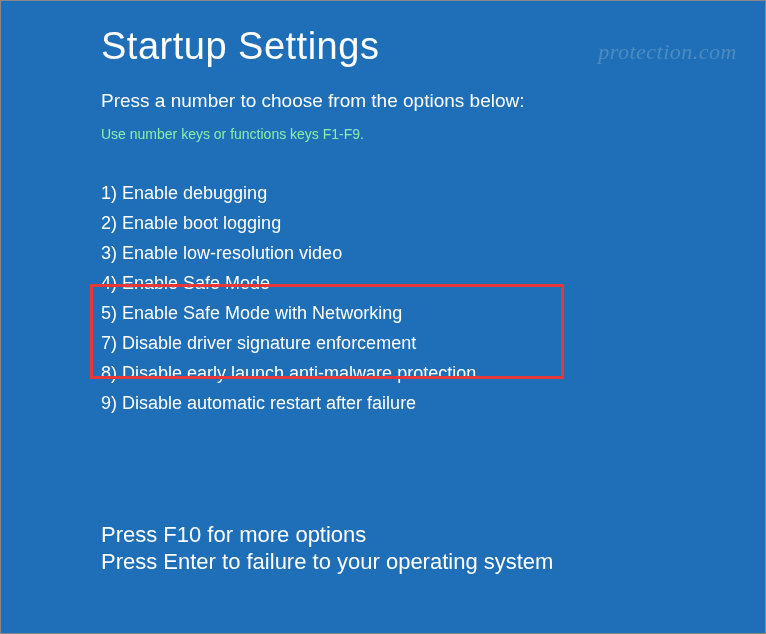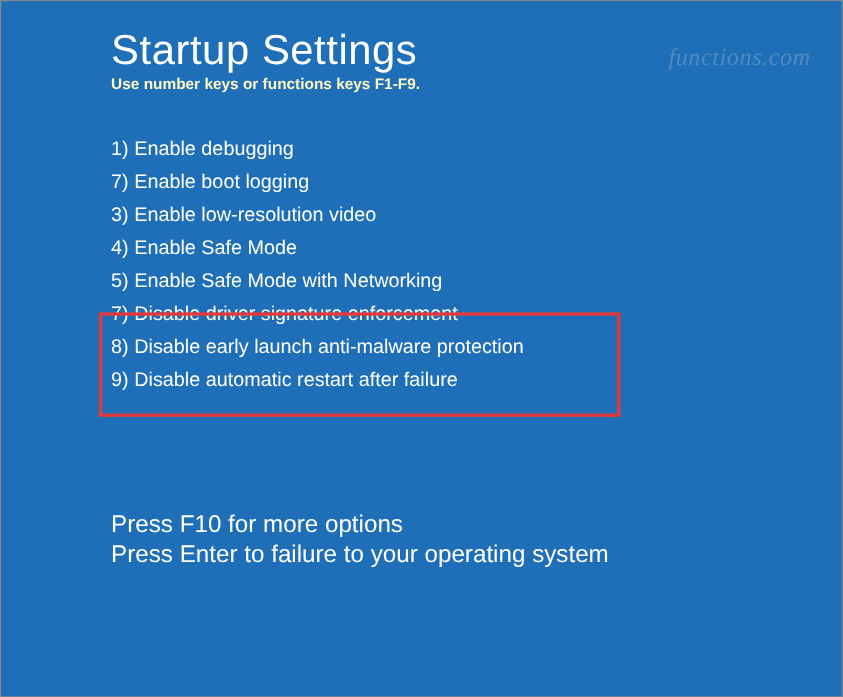--- a/index.html
+++ b/index.html
@@ -15,32 +15,33 @@
       color: #ffffff;
       position: relative;
       border: 1px solid #888;
     }
     .container {
       padding: 24px 100px 0 100px;
     }
     .title {
       font-size: 38px;
       font-weight: 300;
+      margin-bottom: 22px;
       letter-spacing: 0.5px;
     }
     .subtitle {
       font-size: 19px;
       font-weight: 400;
       margin-bottom: 14px;
     }
     .hint {
       font-size: 14px;
-      font-weight: 700;
+      font-weight: 400;
       margin-bottom: 36px;
-      color: #fef9c3;
+      color: #86efac;
     }
     .options {
       margin-bottom: 103px;
     }
     .option-item {
       font-size: 18px;
       line-height: 30px;
       font-weight: 400;
     }
     .highlight-box {
@@ -66,33 +67,34 @@
       font-style: italic;
       color: #4f8bc0;
       letter-spacing: 0.5px;
     }
   </style>
 </head>
 <body>
 
 <div class="container">
   <h1 class="title">Startup Settings</h1>
+  <div class="subtitle">Press a number to choose from the options below:</div>
   <div class="hint">Use number keys or functions keys F1-F9.</div>
 
   <div class="options">
     <div class="option-item">1) Enable debugging</div>
-    <div class="option-item">7) Enable boot logging</div>
+    <div class="option-item">2) Enable boot logging</div>
     <div class="option-item">3) Enable low-resolution video</div>
     <div class="option-item">4) Enable Safe Mode</div>
     <div class="option-item">5) Enable Safe Mode with Networking</div>
     <div class="option-item">7) Disable driver signature enforcement</div>
     <div class="option-item">8) Disable early launch anti-malware protection</div>
     <div class="option-item">9) Disable automatic restart after failure</div>
   </div>
 
   <div class="footer">
     <div>Press F10 for more options</div>
     <div>Press Enter to failure to your operating system</div>
   </div>
 </div>
 
 <div class="highlight-box"></div>
-<div class="watermark">functions.com</div>
+<div class="watermark">protection.com</div>
 
 </body></html>

